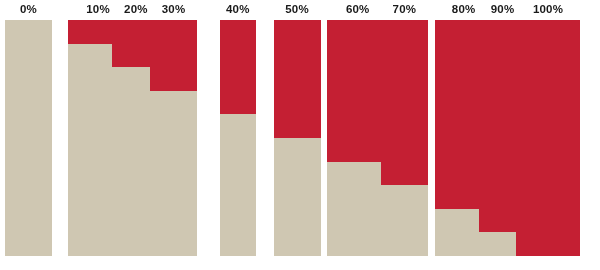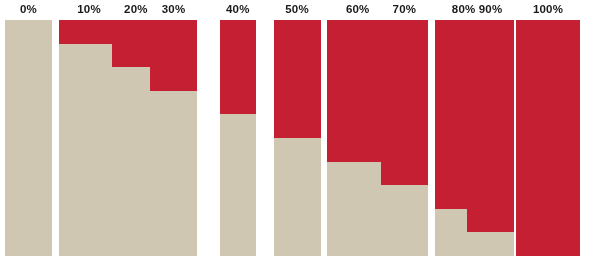--- a/index.html
+++ b/index.html
@@ -70,21 +70,21 @@
 
 <div id="chart-root">
 
   <div class="bars-area" id="bars-area">
       <div class="bar-col" style="left: 5px; width: 47px;">
         <div class="bar-label">0%</div>
         <div class="bar-stack" style="top: 20px; height: 236px;">
           <div class="seg seg-bottom" style="top: 0px; height: 236px; background: rgb(207, 199, 178);"></div>
         </div>
       </div>
-      <div class="bar-col" style="left: 59px; width: 60px;">
+      <div class="bar-col" style="left: 68px; width: 60px;">
         <div class="bar-label">10%</div>
         <div class="bar-stack" style="top: 20px; height: 236px;">
           <div class="seg seg-top" style="top: 0px; height: 23.6px; background: rgb(196, 31, 51);"></div>
           <div class="seg seg-bottom" style="top: 23.6px; height: 212.4px; background: rgb(207, 199, 178);"></div>
         </div>
       </div>
       <div class="bar-col" style="left: 112.4px; width: 47px;">
         <div class="bar-label">20%</div>
         <div class="bar-stack" style="top: 20px; height: 236px;">
           <div class="seg seg-top" style="top: 0px; height: 47.2px; background: rgb(196, 31, 51);"></div>
@@ -126,21 +126,21 @@
           <div class="seg seg-bottom" style="top: 165.2px; height: 70.8px; background: rgb(207, 199, 178);"></div>
         </div>
       </div>
       <div class="bar-col" style="left: 434.6px; width: 58px;">
         <div class="bar-label">80%</div>
         <div class="bar-stack" style="top: 20px; height: 236px;">
           <div class="seg seg-top" style="top: 0px; height: 188.8px; background: rgb(196, 31, 51);"></div>
           <div class="seg seg-bottom" style="top: 188.8px; height: 47.2px; background: rgb(207, 199, 178);"></div>
         </div>
       </div>
-      <div class="bar-col" style="left: 467px; width: 47px;">
+      <div class="bar-col" style="left: 479px; width: 47px;">
         <div class="bar-label">90%</div>
         <div class="bar-stack" style="top: 20px; height: 236px;">
           <div class="seg seg-top" style="top: 0px; height: 212.4px; background: rgb(196, 31, 51);"></div>
           <div class="seg seg-bottom" style="top: 212.4px; height: 23.6px; background: rgb(207, 199, 178);"></div>
         </div>
       </div>
       <div class="bar-col" style="left: 516px; width: 64px;">
         <div class="bar-label">100%</div>
         <div class="bar-stack" style="top: 20px; height: 236px;">
           <div class="seg seg-top" style="top: 0px; height: 236px; background: rgb(196, 31, 51);"></div>

